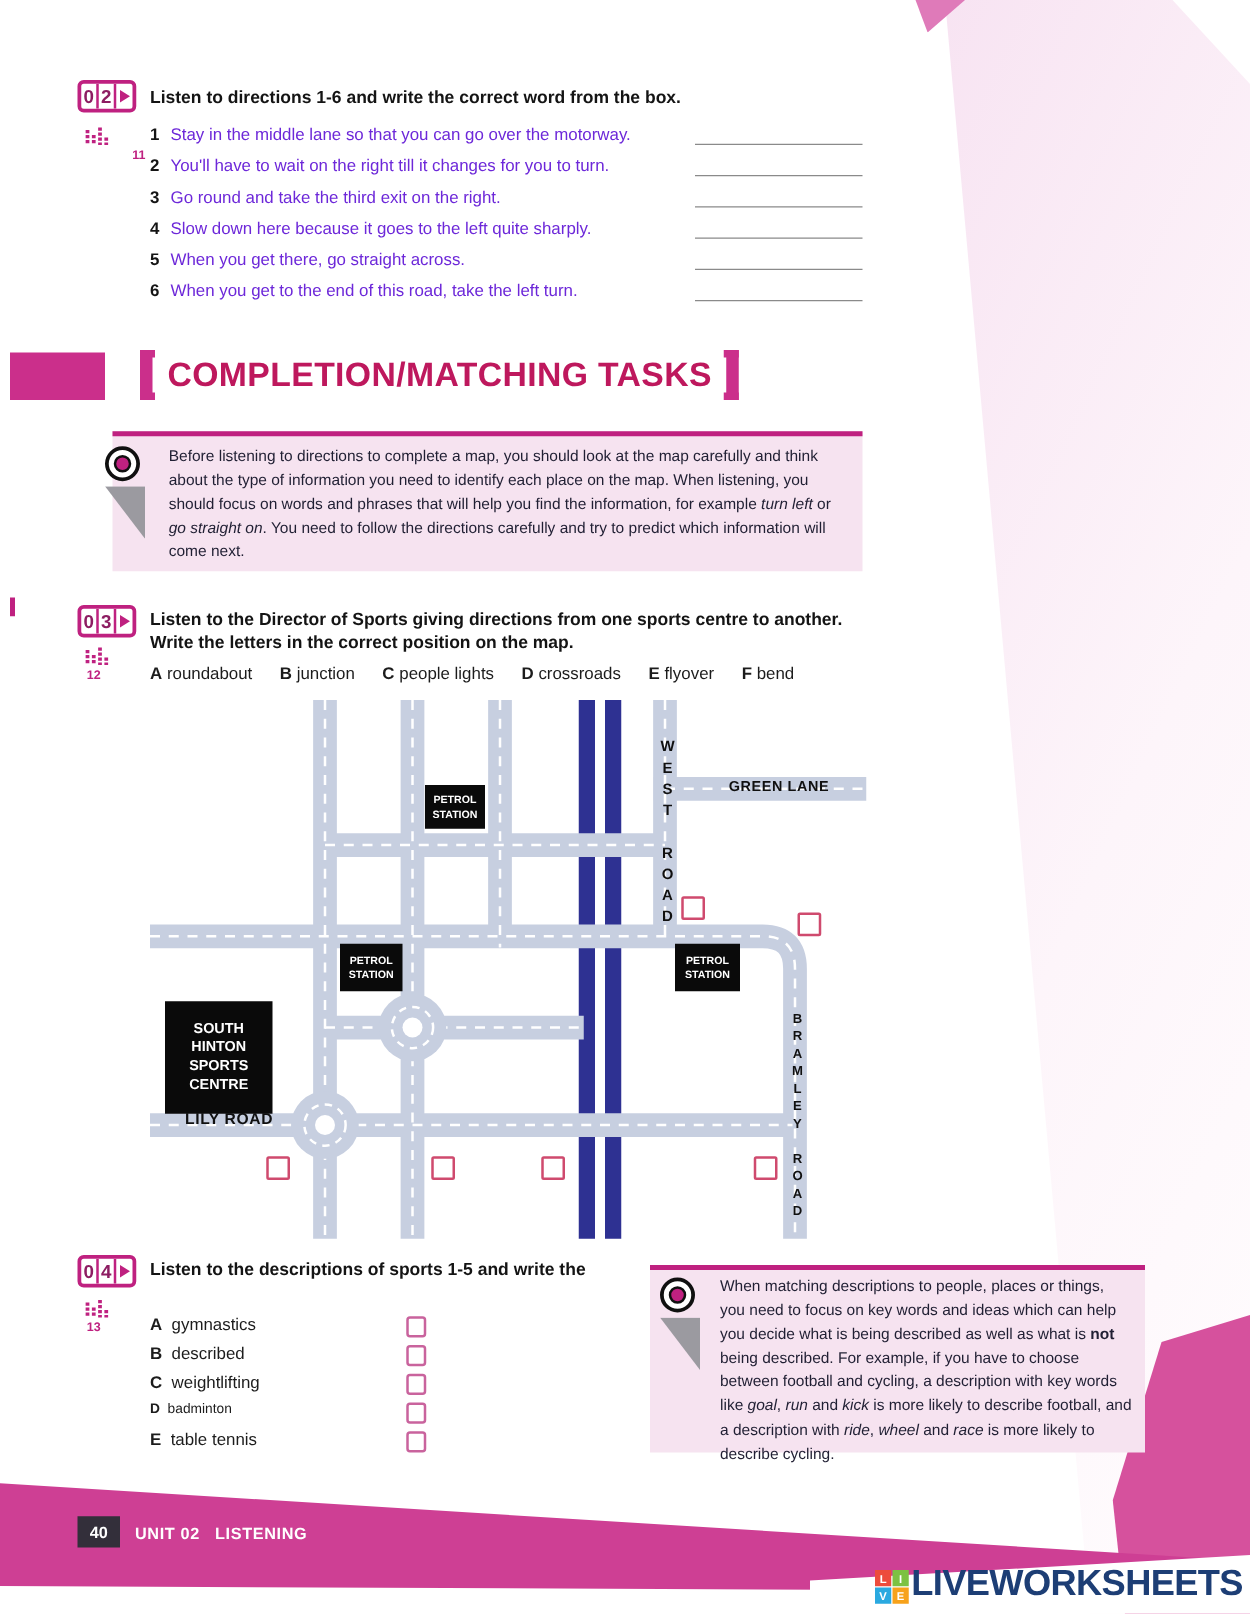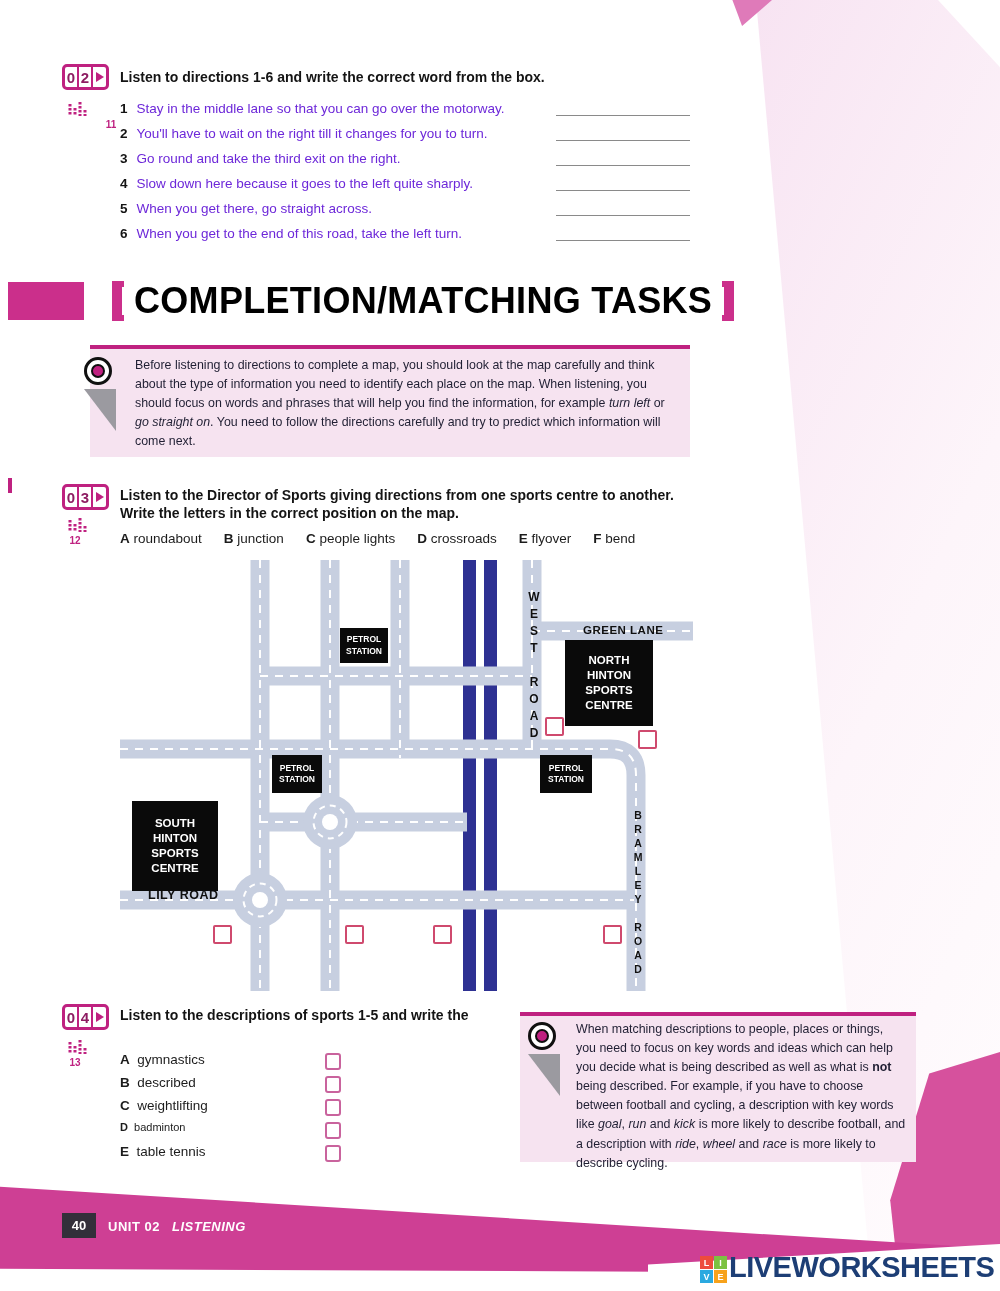--- a/index.html
+++ b/index.html
@@ -35,21 +35,21 @@
   .item-text{font-size:13.5px;color:#6d28d9;}
   .ansline{border-bottom:1.5px solid #8a8a8a;width:134px;height:1px;display:block;}
   .tracknum{font-weight:bold;font-size:10px;color:#bf2180;text-align:center;width:22px;}
 
   
   .head-block{left:8px;top:282px;width:76px;height:38px;background:#cb2f8b;}
   .heading-row{left:112px;top:280px;display:flex;align-items:center;gap:10px;}
   .brk{width:12px;height:40px;box-sizing:border-box;border-color:#cb2f8b;}
   .brk.l{border-left:10px solid #cb2f8b;border-top:6px solid #cb2f8b;border-bottom:6px solid #cb2f8b;}
   .brk.r{border-right:10px solid #cb2f8b;border-top:6px solid #cb2f8b;border-bottom:6px solid #cb2f8b;}
-  .heading-text{font-size:36px;font-weight:800;color:#000000;letter-spacing:0.3px;white-space:nowrap;}
+  .heading-text{font-size:27px;font-weight:800;color:#be185d;letter-spacing:0.3px;white-space:nowrap;}
 
   
   .tipbox{background:#f6e3f0;border-top:4px solid #bf2180;box-sizing:border-box;}
   .tiptext{font-size:12.4px;line-height:1.54;color:#201f33;}
   .target{width:22px;height:22px;border:3px solid #101010;border-radius:50%;background:#fff;
     display:flex;align-items:center;justify-content:center;}
   .target i{display:block;width:10px;height:10px;border-radius:50%;background:#bf2180;border:2px solid #101010;}
   .fold{width:32px;height:42px;background:#9b9aa0;clip-path:polygon(0 0,100% 0,100% 100%);}
 
   
@@ -205,21 +205,20 @@
     </svg>
 
     <div class="abs roadlabel" style="left:468px;top:66px;font-size:11.5px;letter-spacing:0.5px;">GREEN LANE</div>
     <div class="abs vtext" style="left:408px;top:22px;width:18px;height:172px;font-size:12px;">WEST ROAD</div>
     <div class="abs vtext" style="left:513px;top:238px;width:16px;height:194px;font-size:10.5px;letter-spacing:2px;">BRAMLEY ROAD</div>
     <div class="abs roadlabel" style="left:33px;top:330px;font-size:12.5px;letter-spacing:0.5px;">LILY ROAD</div>
 
     <div class="abs place" style="left:225px;top:70px;width:48px;height:35px;font-size:8.5px;">PETROL STATION</div>
     <div class="abs place" style="left:157px;top:197px;width:50px;height:38px;font-size:8.5px;">PETROL STATION</div>
     <div class="abs place" style="left:425px;top:197px;width:52px;height:38px;font-size:8.5px;">PETROL STATION</div>
-    <div class="abs place" style="left:450px;top:82px;width:88px;height:86px;font-size:11.5px;padding:8px;">NORTH HINTON SPORTS CENTRE</div>
     <div class="abs place" style="left:17px;top:243px;width:86px;height:90px;font-size:11.5px;padding:8px;">SOUTH HINTON SPORTS CENTRE</div>
 
     <div class="abs ansbox" style="left:430px;top:159px;"></div>
     <div class="abs ansbox" style="left:523px;top:172px;"></div>
     <div class="abs ansbox" style="left:98px;top:367px;"></div>
     <div class="abs ansbox" style="left:230px;top:367px;"></div>
     <div class="abs ansbox" style="left:318px;top:367px;"></div>
     <div class="abs ansbox" style="left:488px;top:367px;"></div>
   </div>
 
@@ -256,21 +255,21 @@
 
   <div class="abs tipbox" style="left:520px;top:1012px;width:396px;height:150px;"></div>
   <div class="abs target" style="left:528px;top:1022px;">
       <i></i>
     </div>
   <div class="abs fold" style="left:528px;top:1054px;"></div>
   <div class="abs tiptext" style="left:576px;top:1020px;width:330px;"><span>When matching descriptions to people, places or things, you need to focus on key words and ideas which can help you decide what is being described as well as what is </span><span style="font-weight: bold;">not</span><span> being described. For example, if you have to choose between football and cycling, a description with key words like </span><span style="font-style: italic;">goal</span><span>, </span><span style="font-style: italic;">run</span><span> and </span><span style="font-style: italic;">kick</span><span> is more likely to describe football, and a description with </span><span style="font-style: italic;">ride</span><span>, </span><span style="font-style: italic;">wheel</span><span> and </span><span style="font-style: italic;">race</span><span> is more likely to describe cycling.</span></div>
 
   <div class="abs pagenum">40</div>
   <div class="abs footer-label" style="left:108px;top:1219px;">UNIT 02</div>
-  <div class="abs footer-label" style="left:172px;top:1219px;font-style:italic;">LISTENING</div>
+  <div class="abs footer-label" style="left:172px;top:1219px;">LISTENING</div>
 
   <div class="abs logo-strip"></div>
   <div class="abs tiles">
     <span class="tile" style="background:#ed4c3c;">L</span>
     <span class="tile" style="background:#7cc242;">I</span>
     <span class="tile" style="background:#2aa9e0;">V</span>
     <span class="tile" style="background:#f7a21b;">E</span>
   </div>
   <div class="abs logo-text">LIVEWORKSHEETS</div>
 

